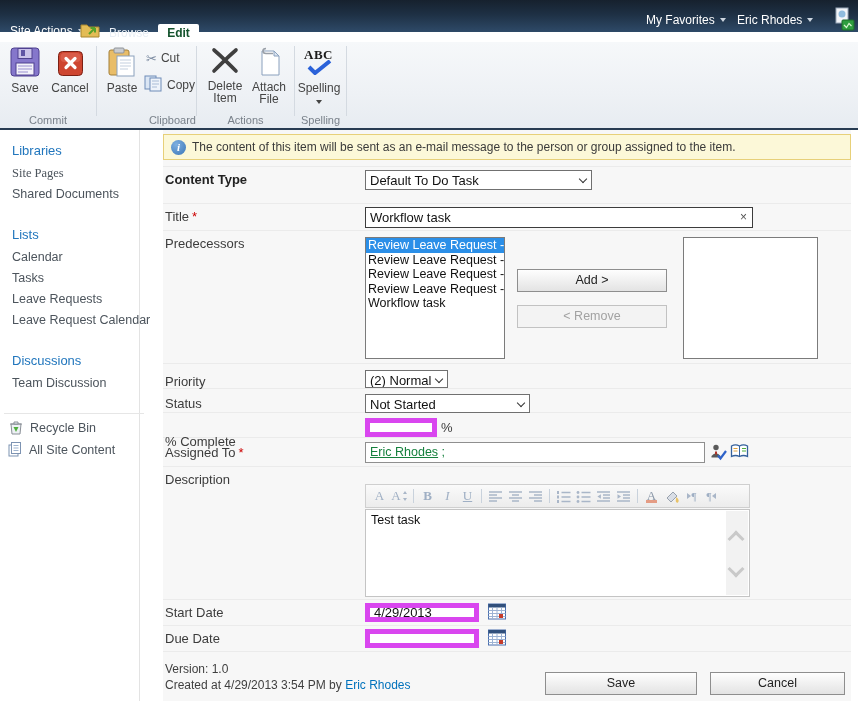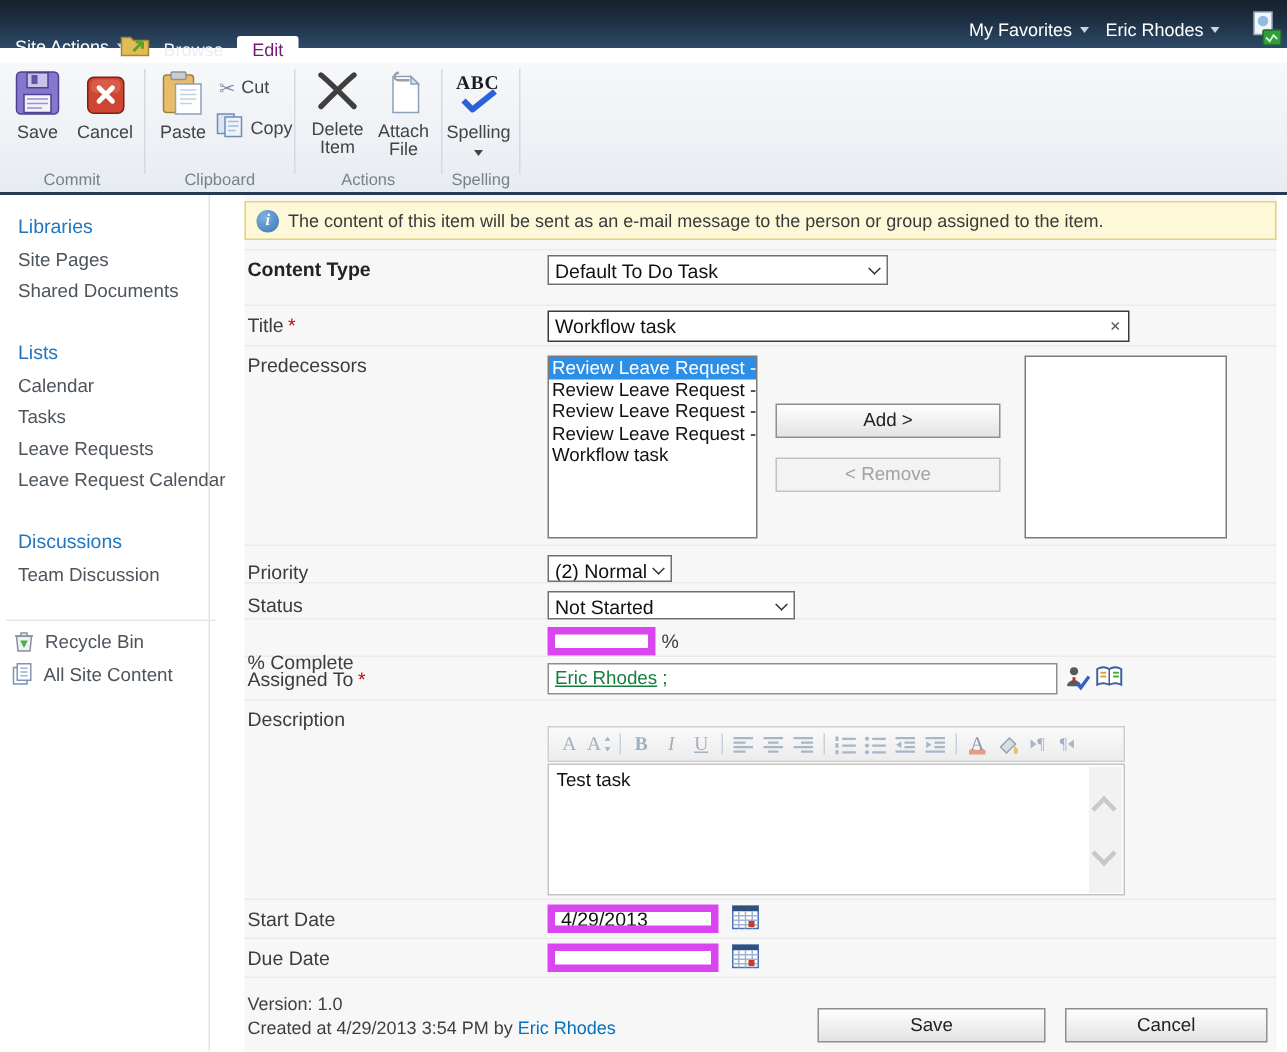--- a/index.html
+++ b/index.html
@@ -7,21 +7,21 @@
   .screen { position:relative; width:858px; height:701px; background:#fff; overflow:hidden; font-size:13px; color:#333; }
   .abs { position:absolute; }
 
   
   .topbar { position:absolute; left:0; top:0; width:858px; height:32px;
     background:linear-gradient(180deg,#16212e 0%,#1e3044 45%,#2e4a68 100%); color:#fff;padding-left:13px; }
   .topbar .txt { font-size:12px; color:#fff; white-space:nowrap; }
   .caret-down { display:inline-block; width:0; height:0; border-left:3.5px solid transparent;
     border-right:3.5px solid transparent; border-top:4px solid #cdd6e0; margin-left:5px; vertical-align:2px; }
   .tab { position:absolute; font-size:12px; height:18px; line-height:18px; text-align:center; }
-  .tab.active { background:#fff; color:#701a75; border-radius:2px 2px 0 0; }
+  .tab.active { background:#fff; color:#14532d; border-radius:2px 2px 0 0;font-weight:bold; }
 
   
   .ribbon { position:absolute; left:0; top:42px; width:858px; height:88px;
     background:linear-gradient(180deg,#f6f8fa 0%,#eef1f5 60%,#e7ecf1 100%);
     border-bottom:2px solid #273c52; }
   .rib-divider { position:absolute; top:4px; width:1px; height:70px; background:#d4dae1; }
   .rib-big { position:absolute; top:5px; width:44px; text-align:center; cursor:default; }
   .rib-big .lbl { font-size:12px; color:#444; margin-top:2px; line-height:12px; }
   .rib-small { position:absolute; height:17px; line-height:17px; font-size:12px; color:#444; white-space:nowrap; }
   .rib-small .ic { display:inline-block; vertical-align:middle; margin-right:4px; }
@@ -192,28 +192,28 @@
         <svg width="26" height="15" style="position:absolute;left:5px;top:13px;">
             <path d="M2 7 l6 6 L23 1" stroke="#2b62d9" stroke-width="4" fill="none"></path>
           </svg>
       </span>
       <div class="lbl">Spelling</div>
       <span class="caret-down" style="border-top-color:#444;margin-left:0;"></span>
     </div>
     <div class="rib-divider" style="left:346px;"></div>
 
     <div class="grouplbl" style="left:0;width:96px;">Commit</div>
-    <div class="grouplbl" style="left:97px;width:99px;">Clipboard</div>
+    <div class="grouplbl" style="left:97px;width:99px;text-align:right;">Clipboard</div>
     <div class="grouplbl" style="left:197px;width:97px;">Actions</div>
     <div class="grouplbl" style="left:295px;width:51px;">Spelling</div>
   </div>
 
   <div class="sidebar">
     <div class="side-h" style="top:13px;">Libraries</div>
-    <div class="side-a" style="top:36px;">Site Pages</div>
+    <div class="side-a" style="top:36px;font-family:Liberation Serif, serif;">Site Pages</div>
     <div class="side-a" style="top:57px;">Shared Documents</div>
 
     <div class="side-h" style="top:97px;">Lists</div>
     <div class="side-a" style="top:120px;">Calendar</div>
     <div class="side-a" style="top:141px;">Tasks</div>
     <div class="side-a" style="top:162px;">Leave Requests</div>
     <div class="side-a" style="top:183px;">Leave Request Calendar</div>
 
     <div class="side-h" style="top:223px;">Discussions</div>
     <div class="side-a" style="top:246px;">Team Discussion</div>

